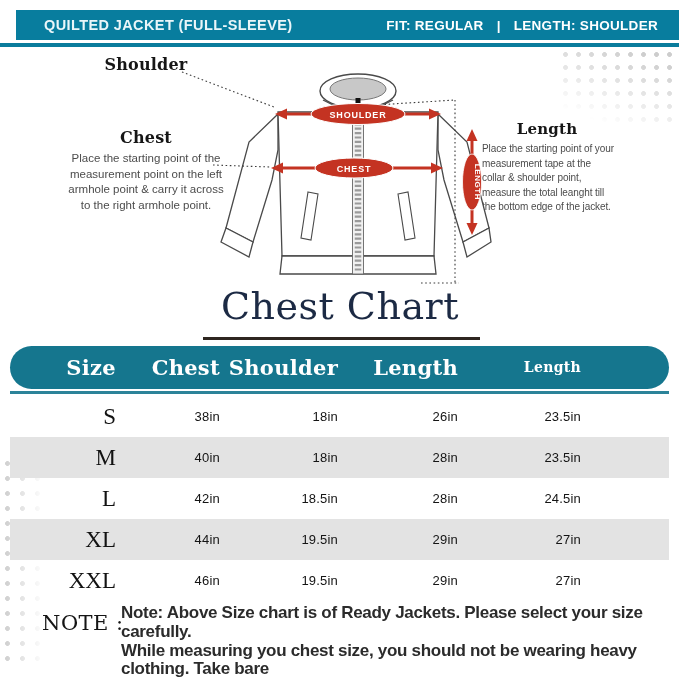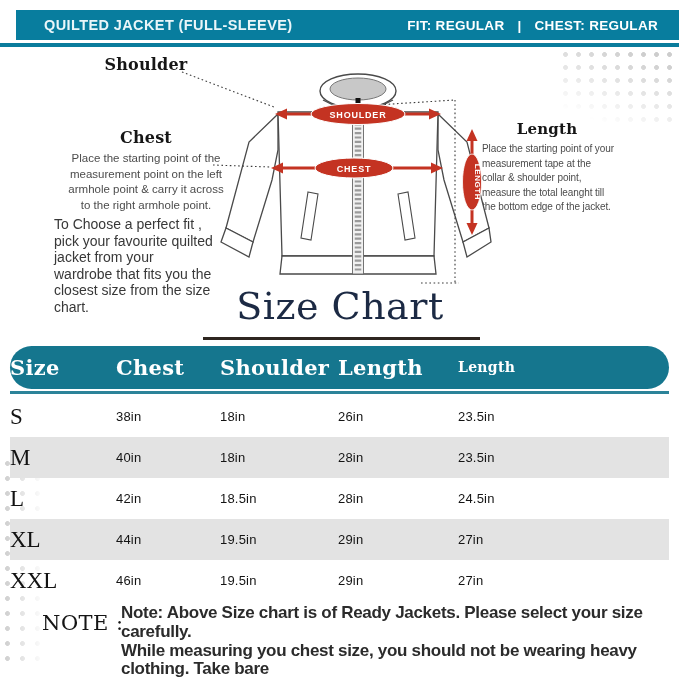--- a/index.html
+++ b/index.html
@@ -42,21 +42,21 @@
   
   .sc-title{position:absolute;left:170px;top:284px;width:340px;text-align:center;z-index:2;
             font-family:"DejaVu Serif",serif;font-size:38px;color:#1c2a44;letter-spacing:.5px;}
   .sc-underline{position:absolute;left:203px;top:337px;width:277px;height:3px;background:#2e2620;z-index:2;}
 
   
   .tbl-head{position:absolute;left:10px;top:346px;width:659px;height:43px;background:#15768e;
             border-radius:22px;display:flex;align-items:center;z-index:2;
             font-family:"DejaVu Serif",serif;font-weight:bold;color:#fff;}
   .tbl-strip{position:absolute;left:10px;top:391px;width:659px;height:3px;background:#15768e;opacity:.9;z-index:2;}
-  .c{text-align:left;}
+  .c{text-align:right;}
   .c1{width:106px;} .c2{width:104px;} .c3{width:118px;} .c4{width:120px;}
   .c5{flex:1;padding-right:88px;}
   .tbl-head .c{font-size:21px;letter-spacing:.3px;}
   .c5 .sl1{font-size:20px;line-height:19px;}
   .c5 .sl2{font-size:14px;line-height:13px;}
   .tbl-rows{position:absolute;left:10px;top:396px;width:659px;z-index:2;}
   .row{display:flex;align-items:center;height:41px;}
   .row.alt{background:#e3e3e3;}
   .cell-size{font-family:"Liberation Serif",serif;font-size:23px;color:#121212;}
   .cell-val{font-size:13px;color:#141414;letter-spacing:.2px;}
@@ -70,45 +70,37 @@
 </head>
 <body>
 
 <div class="canvas">
 
   <div class="topbar">
     <span class="tb-title">QUILTED JACKET (FULL-SLEEVE)</span>
     <div class="tb-right">
       <span>FIT: REGULAR</span>
       <span>|</span>
-      <span>CHEST: REGULAR</span>
+      <span>LENGTH: SHOULDER</span>
     </div>
   </div>
   <div class="topbar-line"></div>
 
   <div class="dots dots-tr"></div>
   <div class="dots dots-bl"></div>
 
   <div class="blk shoulder-blk">
     <h3>Shoulder</h3>
   </div>
   <div class="blk chest-blk">
     <h3>Chest</h3>
     <div class="lines">Place the starting point of the
 measurement point on the left
 armhole point &amp; carry it across
 to the right armhole point.</div>
-  </div>
-  <div class="blk fit-blk">
-    <div class="lines">To Choose a perfect fit ,
-pick your favourite quilted
-jacket from your
-wardrobe that fits you the
-closest size from the size
-chart.</div>
   </div>
 
   <div class="blk length-blk">
     <h3>Length</h3>
     <div class="lines">Place the starting point of your
 measurement tape at the
 collar &amp; shoulder point,
 measure the total leanght till
 the bottom edge of the jacket.</div>
   </div>
@@ -170,21 +162,21 @@
 
     <g>
       <line x1="292" y1="88" x2="292" y2="176" stroke="#c43322" stroke-width="3"></line>
       <polygon points="292,79 286.5,91 297.5,91" fill="#c43322"></polygon>
       <polygon points="292,185 286.5,173 297.5,173" fill="#c43322"></polygon>
       <ellipse cx="292" cy="132" rx="9.5" ry="28" fill="#c43322" stroke="#fff" stroke-width="0.8"></ellipse>
       <text transform="translate(294.5,132) rotate(90)" text-anchor="middle" fill="#fff" font-size="8" font-weight="bold" font-family="Liberation Sans, sans-serif" letter-spacing=".6">LENGTH</text>
     </g>
   </svg>
 
-  <div class="sc-title">Size Chart</div>
+  <div class="sc-title">Chest Chart</div>
   <div class="sc-underline"></div>
 
   <div class="tbl-head">
     <div class="c c1">Size</div>
     <div class="c c2">Chest</div>
     <div class="c c3">Shoulder</div>
     <div class="c c4">Length</div>
     <div class="c c5">
       <div class="sl2">Length</div>
     </div>

